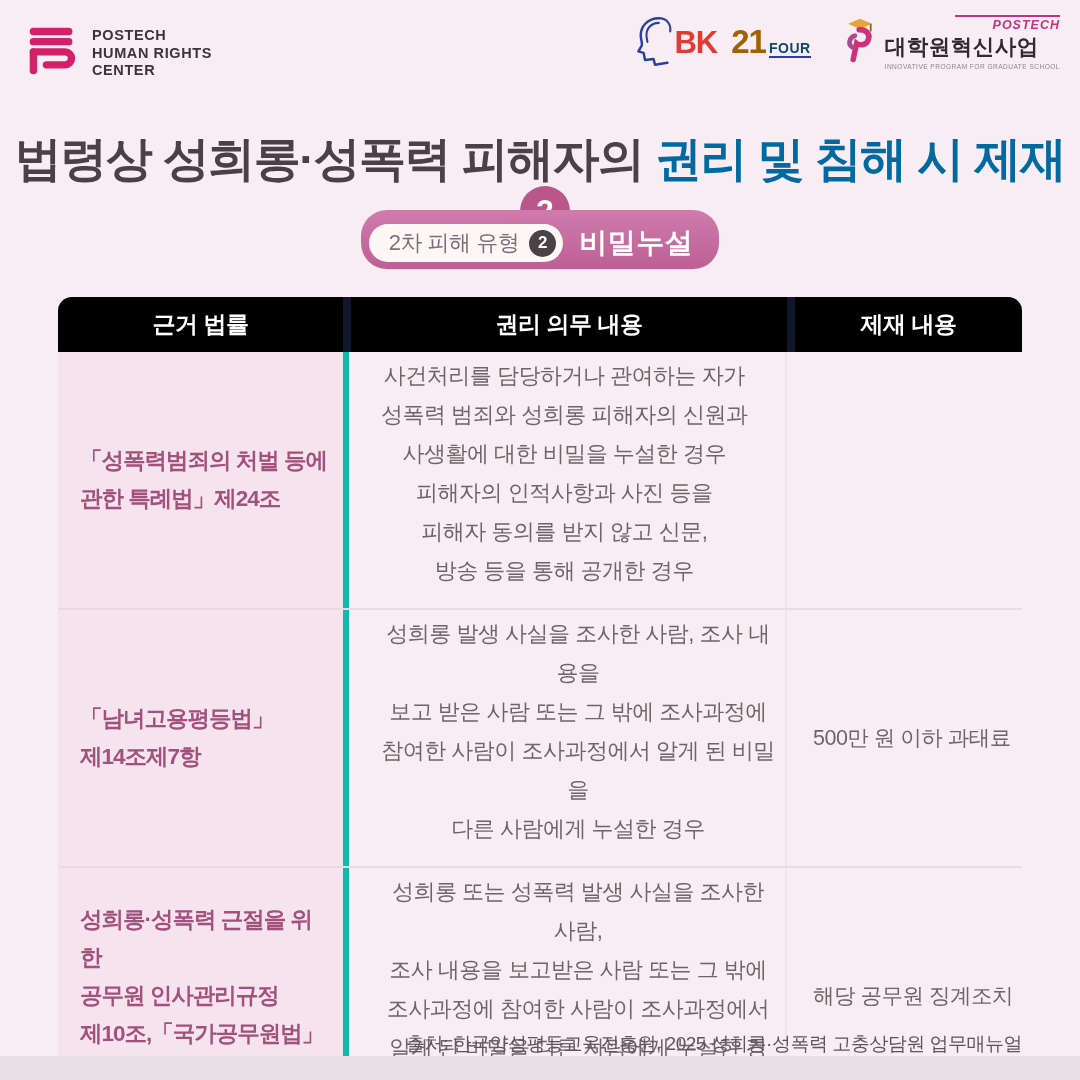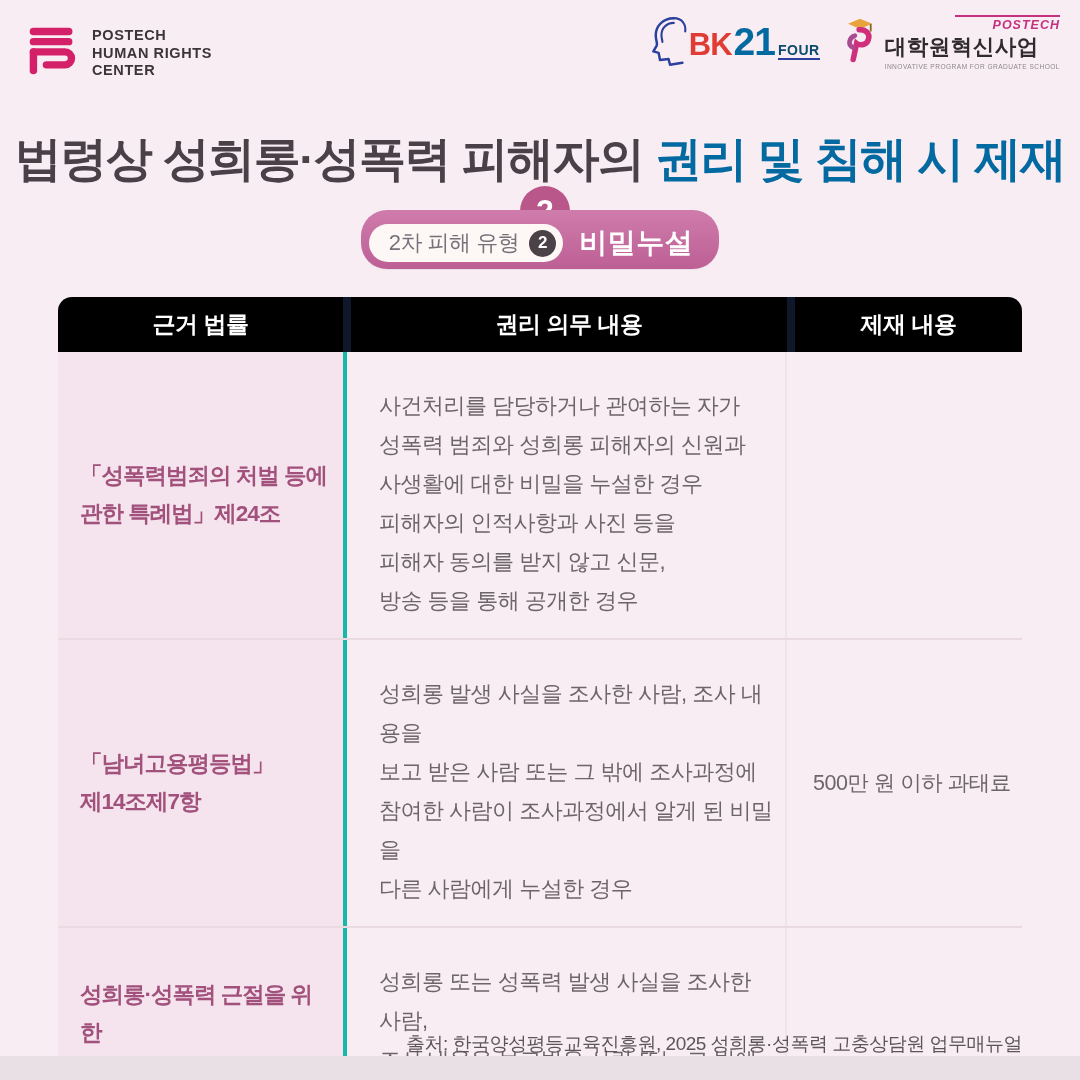--- a/index.html
+++ b/index.html
@@ -7,25 +7,25 @@
   body { font-family:"Liberation Sans","DejaVu Sans",sans-serif; }
   .canvas {
     position:relative; width:1080px; height:1056px;
     background:#f8edf3; overflow:hidden; margin:0 auto;
   }
 
   
   .hrc-logo { position:absolute; left:26px; top:24px; display:flex; align-items:flex-start; gap:14px; }
   .hrc-text { white-space:pre-line; font-weight:bold; font-size:14.5px; line-height:1.22;
               letter-spacing:0.6px; color:#3b3438; padding-top:3px; }
-  .right-logos { position:absolute; right:20px; top:14px; display:flex; align-items:center; gap:23px; }
+  .right-logos { position:absolute; right:20px; top:14px; display:flex; align-items:center; gap:32px; }
   .bk21 { display:flex; align-items:center; }
   .bk21-text { display:flex; align-items:baseline; }
   .bk21-bk  { color:#e03c34; font-weight:900; font-size:31px; letter-spacing:-1px; }
-  .bk21-num { color:#0369a1; font-weight:900; font-size:39px; letter-spacing:-1px; margin-left:2px; }
+  .bk21-num { color:#a16207; font-weight:900; font-size:33px; letter-spacing:-1px; margin-left:14px; }
   .bk21-four{ color:#0c4a6e; font-weight:900; font-size:14px; letter-spacing:0.5px;
               border-bottom:2px solid #2b3f9e; margin-left:3px; }
   .grad-logo { display:flex; align-items:center; gap:8px; }
   .grad-text { display:flex; flex-direction:column; align-items:flex-start; }
   .grad-postech { color:#c5317f; font-weight:bold; font-style:italic; font-size:12.5px;
                   letter-spacing:1px; align-self:flex-end;
                   border-top:2px solid #c5317f; padding-top:1px; padding-left:38px; }
   .grad-kr { color:#2e2a2e; font-weight:900; font-size:21.5px; letter-spacing:0.5px; }
   .grad-sub { color:#8d868b; font-size:6.6px; letter-spacing:0.45px; margin-top:2px; }
 
@@ -59,22 +59,22 @@
            background:#000000; border-radius:14px 14px 0 0; overflow:hidden; }
   .th { display:flex; align-items:center; justify-content:center; color:#ffffff;
         font-size:23px; font-weight:bold; letter-spacing:-0.5px; }
   .th + .th { border-left:8px solid #0f172a; }
   .trow { display:grid; grid-template-columns:285px 444px 235px; }
   .trow + .trow { border-top:2px solid #eadbe3; }
   .td { display:flex; align-items:center; white-space:pre-line; }
   .td-law { background:#f5e4ed; color:#a1517c; font-weight:bold; font-size:22.5px;
             line-height:38px; letter-spacing:-1px; padding:18px 14px 18px 22px; }
   .td-content { color:#6e6568; font-size:22px; line-height:39px; letter-spacing:-0.5px;
-            padding:34px 10px 18px 32px; border-left:4px solid #14b8a6;
-            border-right:2px solid #f0e3ea; }
+            padding:4px 10px 18px 32px; border-left:6px solid #14b8a6;
+            border-right:2px solid #f0e3ea;text-align:center; }
   .td-sanction { color:#6e6568; font-size:21.5px; line-height:38px; letter-spacing:-0.5px;
             padding:18px 6px 18px 26px; }
   .row-1 { min-height:236px; } .row-2 { min-height:163px; } .row-3 { min-height:184px; }
 
   
   .footer { position:absolute; right:58px; top:1031px; color:#5d555a;
             font-size:19px; letter-spacing:-0.5px; }
 </style>
 </head>
 <body>

